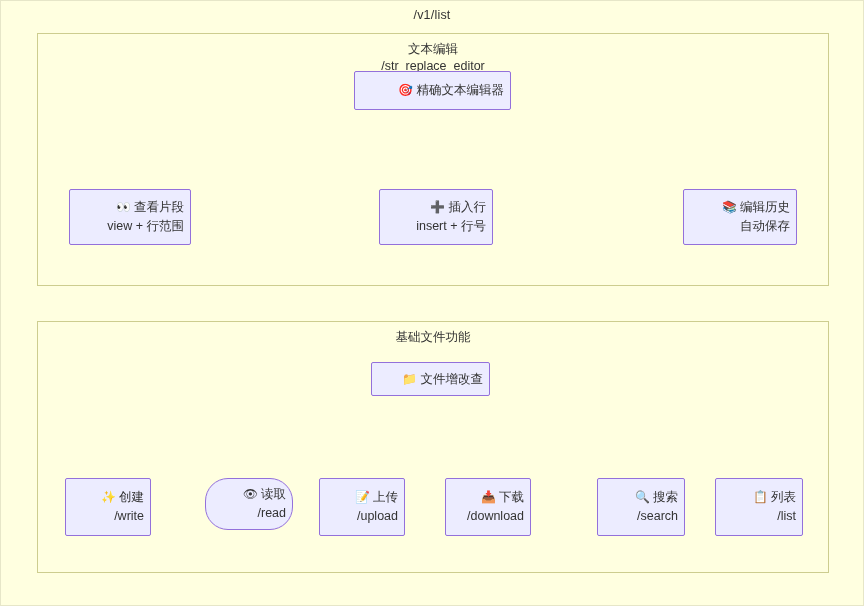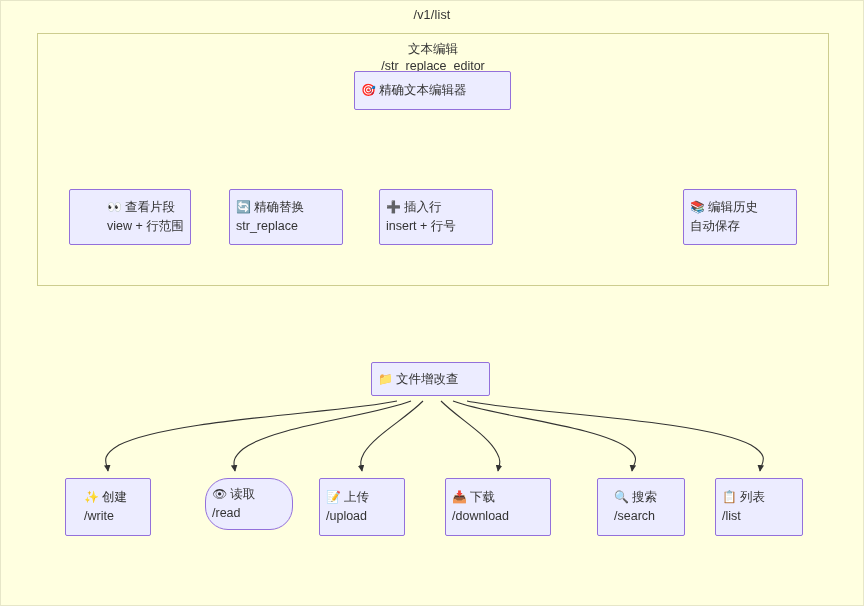--- a/index.html
+++ b/index.html
@@ -54,21 +54,21 @@
 
   
   .node{
     position:absolute;
     background:#ececff;
     border:1px solid #9370db;
     border-radius:2px;
     box-sizing:border-box;
     display:flex;
     flex-direction:column;
-    align-items:flex-start;
+    align-items:flex-end;
     justify-content:center;
     font-size:12.5px;
     color:#333333;
     line-height:19px;
     text-align:center;
     padding:0 6px;
   }
   .node .nline{display:block;white-space:nowrap;}
   .node .nline .emo{
     font-family:"DejaVu Sans",sans-serif;
@@ -83,21 +83,21 @@
   #node-view      { left:68px;  top:188px; width:122px; height:56px;padding-left:37px; }
   #node-strreplace{ left:228px; top:188px; width:114px; height:56px; }
   #node-insert    { left:378px; top:188px; width:114px; height:56px; }
   #node-undo      { left:530px; top:188px; width:116px; height:56px; }
   #node-history   { left:682px; top:188px; width:114px; height:56px; }
 
   
   #node-write   { left:64px;  top:477px; width:86px;  height:58px;padding-left:18px; }
   #node-read    { left:204px; top:477px; width:88px;  height:52px;border-radius:23px; }
   #node-upload  { left:318px; top:477px; width:86px;  height:58px; }
-  #node-download{ left:444px; top:477px; width:106px; height:58px; }
+  #node-download{ left:444px; top:477px; width:86px; height:58px; }
   #node-search  { left:596px; top:477px; width:88px;  height:58px;padding-left:16px; }
   #node-list    { left:714px; top:477px; width:88px;  height:58px; }
 </style>
 </head>
 <body>
 
 <div id="diagram-root">
 
   <svg id="edge-layer" viewBox="0 0 864 606" width="864" height="606" xmlns="http://www.w3.org/2000/svg">
     <defs>
@@ -124,40 +124,39 @@
 
   <div class="diagram-title">/v1/list</div>
 
   <div class="subgraph" id="subgraph-text-edit">
     <div class="subgraph-title">
       <span class="st-line1">文本编辑</span>
       <span class="st-line2">/str_replace_editor</span>
     </div>
   </div>
 
+  <div class="subgraph" id="subgraph-file-basic">
+    <div class="subgraph-title">
+      <span class="st-line1">基础文件功能</span>
+    </div>
+  </div>
 
   <div class="node" id="node-editor">
     <span class="nline">
       <span class="emo">🎯</span><span>精确文本编辑器</span>
     </span>
   </div>
 
   <div class="node" id="node-view">
     <span class="nline">
       <span class="emo">👀</span><span>查看片段</span>
     </span>
     <span class="nline">view + 行范围</span>
   </div>
 
-  <div class="node" id="node-strreplace">
-    <span class="nline">
-      <span class="emo">🔄</span><span>精确替换</span>
-    </span>
-    <span class="nline">str_replace</span>
-  </div>
 
   <div class="node" id="node-insert">
     <span class="nline">
       <span class="emo">➕</span><span>插入行</span>
     </span>
     <span class="nline">insert + 行号</span>
   </div>
 
 
   <div class="node" id="node-history">

